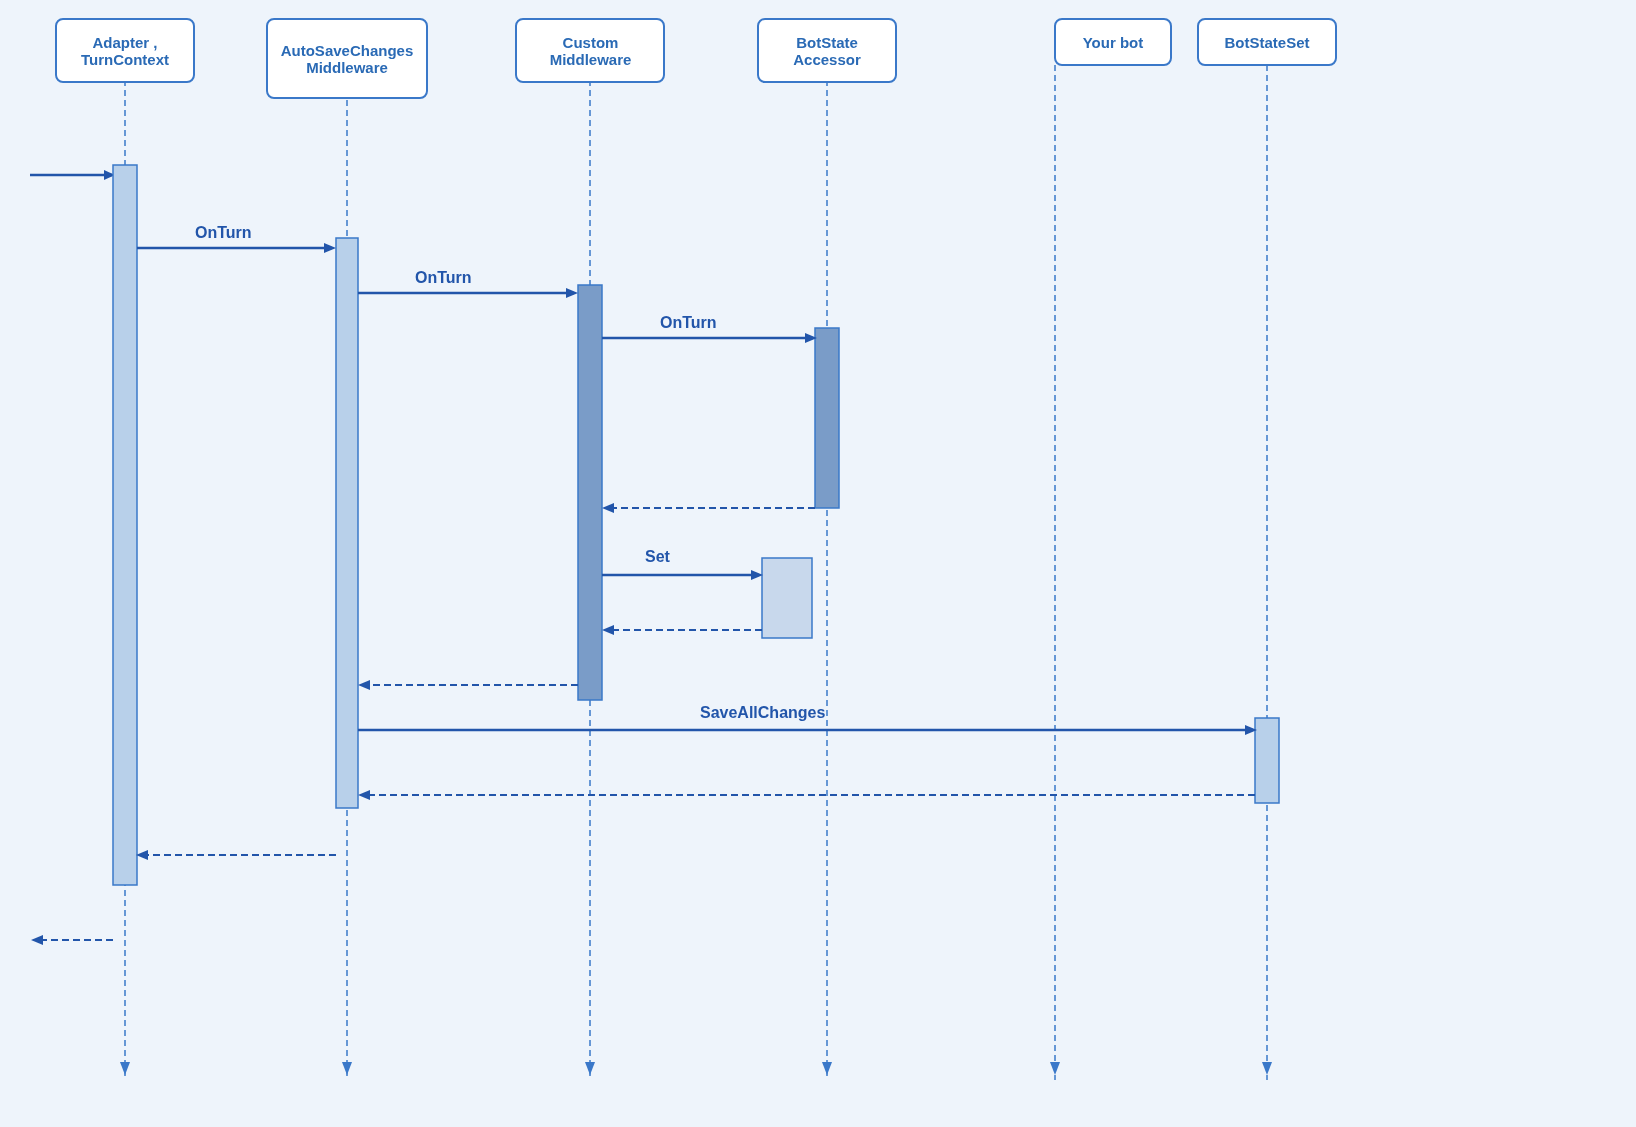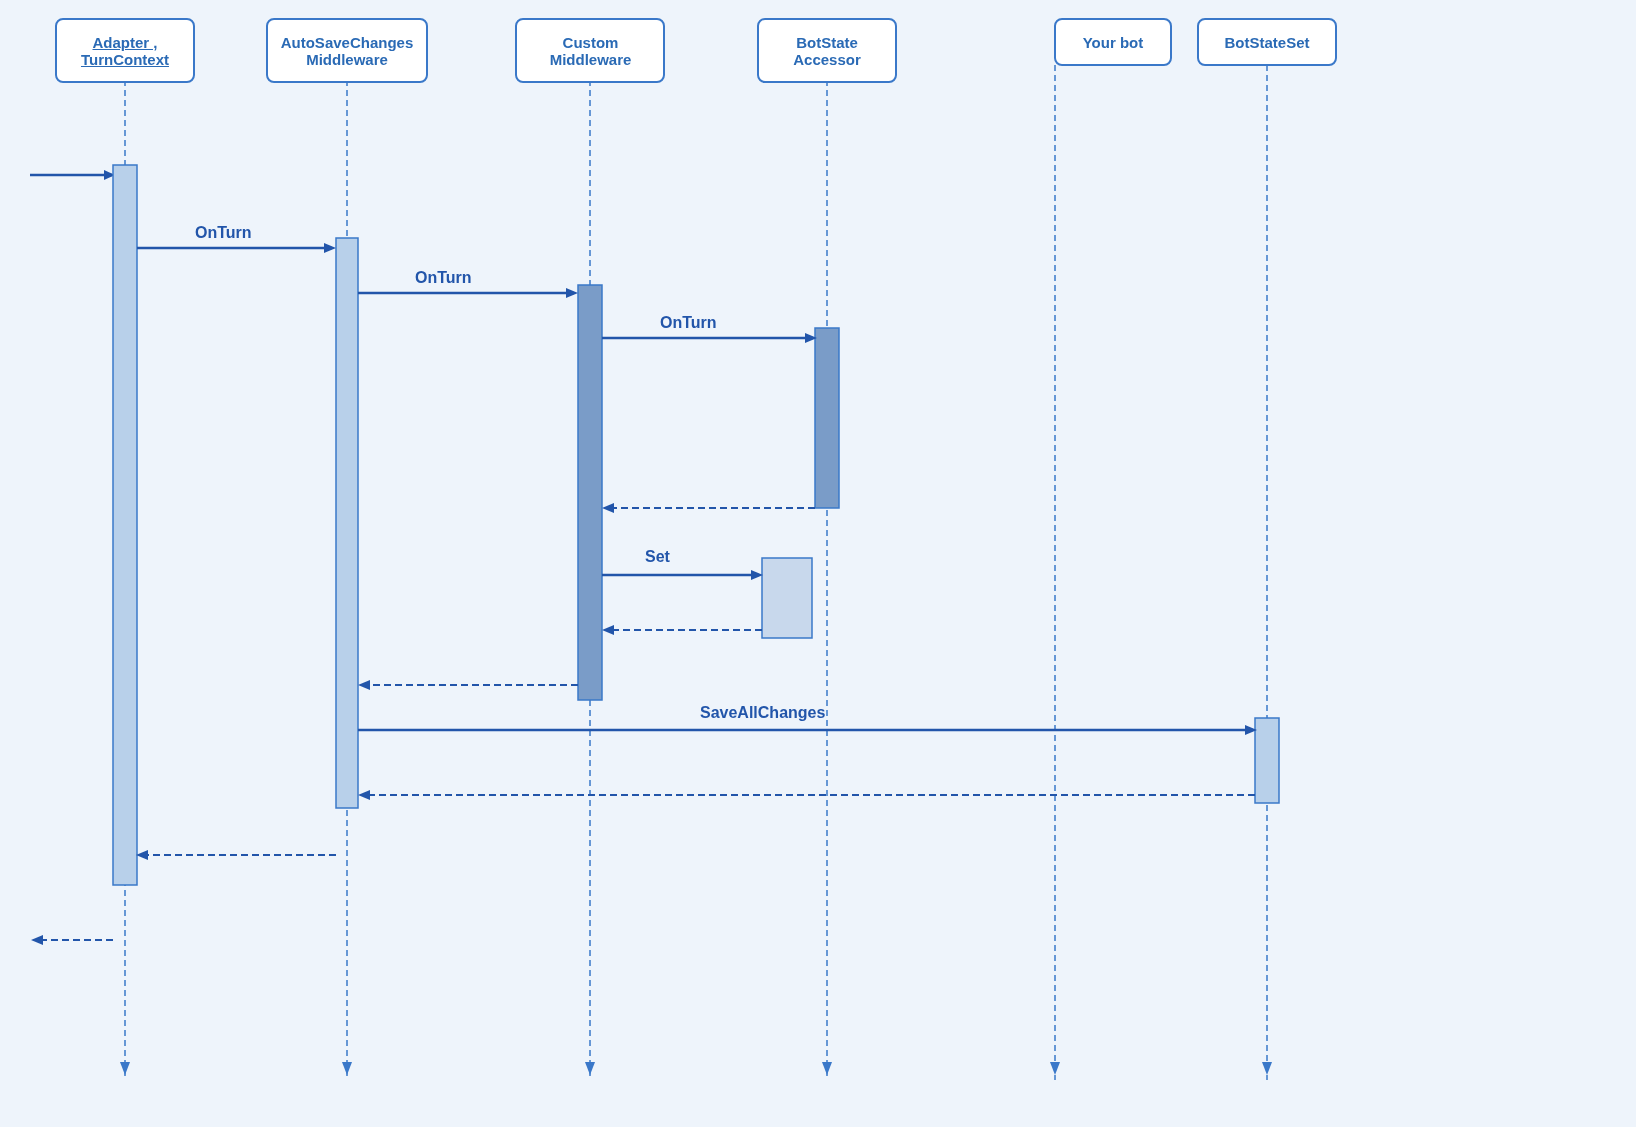--- a/index.html
+++ b/index.html
@@ -110,26 +110,26 @@
     <line x1="1255" y1="795" x2="362" y2="795" stroke="#2255aa" stroke-width="2" stroke-dasharray="7,4"></line>
     <polygon points="358,795 370,790 370,800" fill="#2255aa"></polygon>
 
     <line x1="336" y1="855" x2="140" y2="855" stroke="#2255aa" stroke-width="2" stroke-dasharray="7,4"></line>
     <polygon points="136,855 148,850 148,860" fill="#2255aa"></polygon>
 
     <line x1="113" y1="940" x2="35" y2="940" stroke="#2255aa" stroke-width="2" stroke-dasharray="7,4"></line>
     <polygon points="31,940 43,935 43,945" fill="#2255aa"></polygon>
   </svg>
 
-  <div class="actor-box" style="left:55px; top:18px; width:140px; height:65px; display:flex; align-items:center; justify-content:center;text-decoration:underline;">
+  <div class="actor-box" style="left:55px; top:18px; width:140px; height:65px; display:flex; align-items:center; justify-content:center;">
     <span style="white-space:pre-line;">Adapter ,
 TurnContext</span>
   </div>
 
-  <div class="actor-box" style="left:266px; top:18px; width:162px; height:65px; display:flex; align-items:center; justify-content:center;">
+  <div class="actor-box" style="left:266px; top:18px; width:162px; height:81px; display:flex; align-items:center; justify-content:center;">
     <span style="white-space:pre-line;">AutoSaveChanges
 Middleware</span>
   </div>
 
   <div class="actor-box" style="left:515px; top:18px; width:150px; height:65px; display:flex; align-items:center; justify-content:center;padding-left:11px;">
     <span style="white-space:pre-line;">Custom
 Middleware</span>
   </div>
 
   <div class="actor-box" style="left:757px; top:18px; width:140px; height:65px; display:flex; align-items:center; justify-content:center;text-align:center;">

